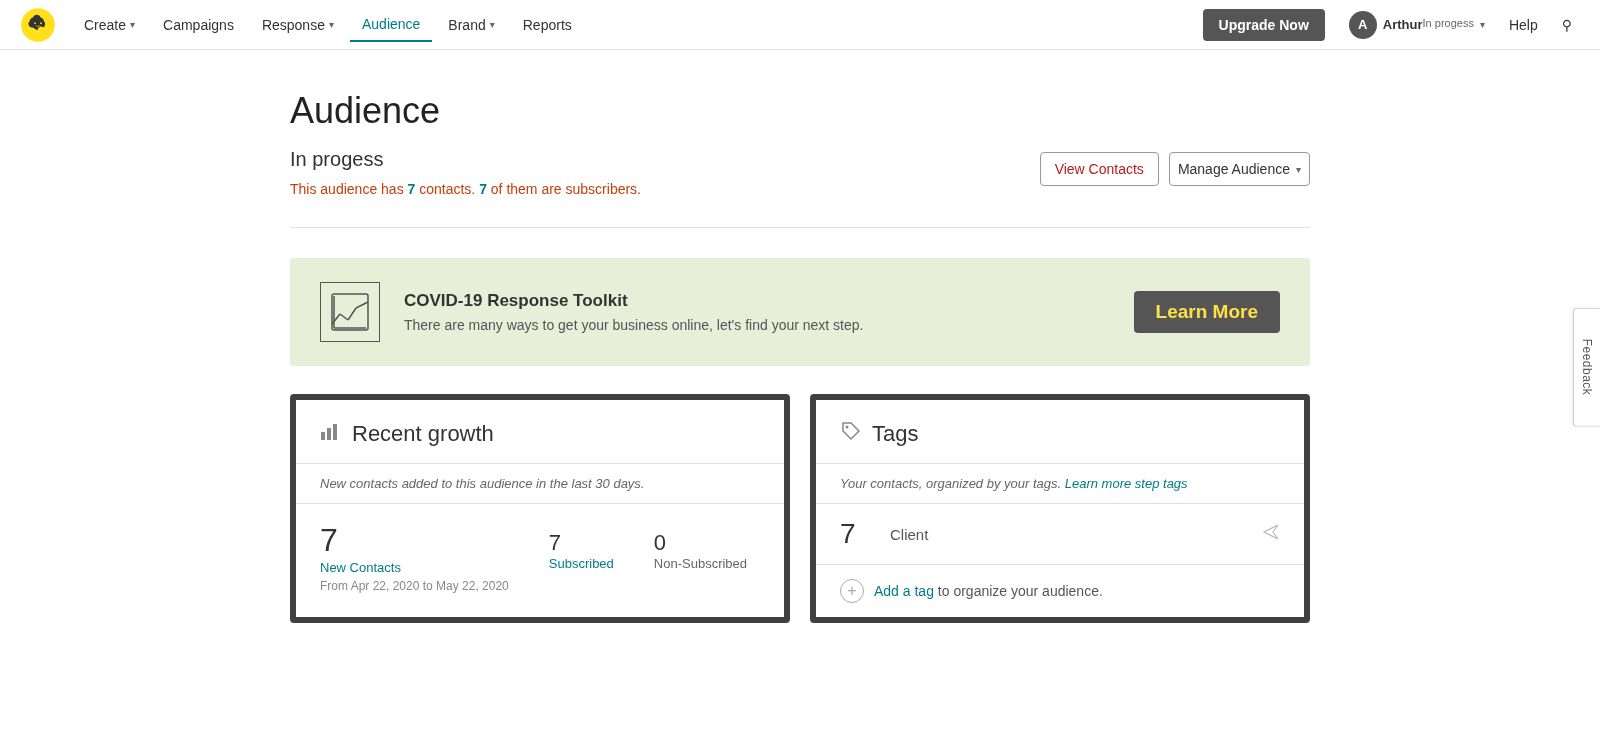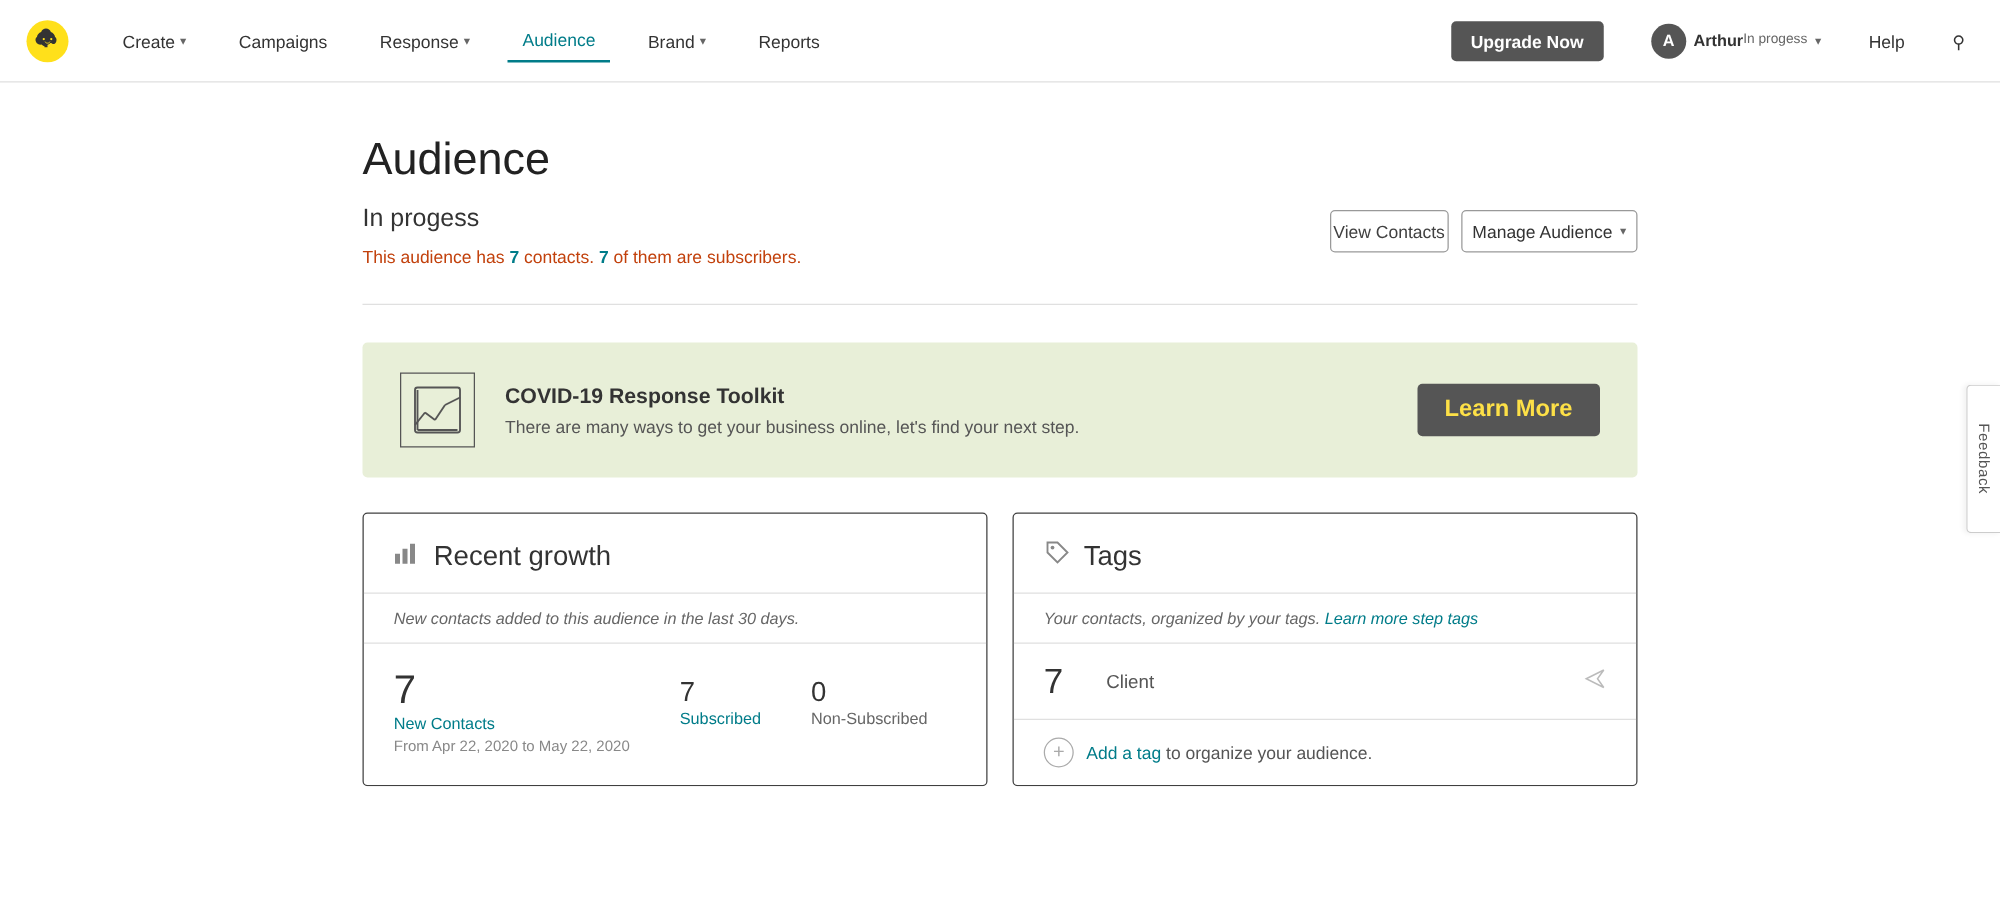--- a/index.html
+++ b/index.html
@@ -1,19 +1,19 @@
 <!DOCTYPE html>
 <html><head>
   <meta charset="utf-8">
   <style>
     * { box-sizing: border-box; margin: 0; padding: 0; }
     body { font-family: -apple-system, BlinkMacSystemFont, 'Segoe UI', Helvetica, Arial, sans-serif; font-size: 14px; color: #333; background: #fff; }
 
     
-    .nav { display: flex; align-items: center; height: 66px; border-bottom: 1px solid #e0e0e0; padding: 12px 20px; gap: 18px; }
+    .nav { display: flex; align-items: center; height: 50px; border-bottom: 1px solid #e0e0e0; padding: 12px 20px; gap: 4px; }
     .nav-logo { width: 36px; height: 36px; margin-right: 12px; }
     .nav-logo svg { width: 36px; height: 36px; }
     .nav-item { padding: 8px 12px; font-size: 14px; color: #333; cursor: pointer; border-radius: 4px; display: flex; align-items: center; gap: 4px; text-decoration: none; background: none; border: none; }
     .nav-item.active { color: #007c89; border-bottom: 2px solid #007c89; border-radius: 0; }
     .nav-spacer { flex: 1; }
     .nav-upgrade { background: #555; color: #fff; padding: 8px 16px; border-radius: 4px; font-size: 14px; font-weight: 600; cursor: pointer; border: none; margin-right: 12px; }
     .nav-user { display: flex; align-items: center; gap: 6px; cursor: pointer; padding: 4px 8px; border-radius: 4px; }
     .nav-avatar { width: 28px; height: 28px; border-radius: 50%; background: #555; color: #fff; display: flex; align-items: center; justify-content: center; font-size: 13px; font-weight: 600; }
     .nav-user-info { display: flex; flex-direction: row; font-size: 12px; }
     .nav-user-name { font-weight: 600; font-size: 13px; }
@@ -26,39 +26,39 @@
     .main { max-width: 1060px; margin: 0 auto; padding: 40px 20px 0; }
 
     
     .page-title { font-size: 36px; font-weight: 300; margin-bottom: 16px; color: #222; }
     .page-header-row { display: flex; align-items: flex-start; justify-content: space-between; }
     .page-header-left { }
     .audience-name { font-size: 20px; font-weight: 400; margin-bottom: 10px; color: #333; }
     .audience-desc { font-size: 14px; color: #555; margin-bottom: 0; }
     .audience-desc span { color: #c2410c; font-weight: 400; }
     .header-actions { display: flex; gap: 10px; margin-top: 4px; }
-    .btn-view-contacts { background: #fff; border: 1px solid #999; color: #404040; padding: 8px 2px; border-radius: 4px; font-size: 14px; cursor: pointer; }
+    .btn-view-contacts { background: #fff; border: 1px solid #999; color: #b91c1c; padding: 8px 14px; border-radius: 4px; font-size: 14px; cursor: pointer; }
     .btn-manage { background: #fff; border: 1px solid #999; color: #333; padding: 8px 8px; border-radius: 4px; font-size: 14px; cursor: pointer; display: flex; align-items: center; gap: 6px; }
 
     .divider { border: none; border-top: 1px solid #e0e0e0; margin: 30px 0; }
 
     
     .covid-banner { background: #e8efd8; border-radius: 4px; padding: 24px 30px; display: flex; align-items: center; gap: 24px; margin-bottom: 28px; }
     .covid-icon { width: 60px; height: 60px; border: 1.5px solid #555; display: flex; align-items: center; justify-content: center; flex-shrink: 0; }
     .covid-icon svg { width: 40px; height: 40px; }
     .covid-text { flex: 1; }
     .covid-title { font-size: 17px; font-weight: 700; margin-bottom: 6px; color: #333; }
     .covid-sub { font-size: 14px; color: #555; }
     .btn-learn-more { background: #555; color: #fde047; padding: 10px 22px; border-radius: 4px; font-size: 19px; font-weight: 600; cursor: pointer; border: none; flex-shrink: 0; }
 
     
     .cards-row { display: grid; grid-template-columns: 1fr 1fr; gap: 20px; }
 
     
-    .card { border: 1px solid #404040; border-radius: 4px; overflow: hidden; }
+    .card { border: 6px solid #404040; border-radius: 4px; overflow: hidden; }
     .card-header { padding: 20px 24px 16px; border-bottom: 1px solid #e0e0e0; display: flex; align-items: center; gap: 10px; }
     .card-header-icon { color: #555; font-size: 18px; }
     .card-title { font-size: 22px; font-weight: 400; color: #333; }
     .card-subtitle { padding: 12px 24px; font-size: 13px; color: #666; border-bottom: 1px solid #e0e0e0; font-style: italic; }
     .card-subtitle a { color: #007c89; text-decoration: none; }
 
     
     .growth-content { padding: 20px 24px; display: flex; gap: 40px; align-items: flex-start; }
     .growth-stat { display: flex; flex-direction: column; }
     .growth-number { font-size: 32px; font-weight: 300; color: #333; line-height: 1; margin-bottom: 4px; }

